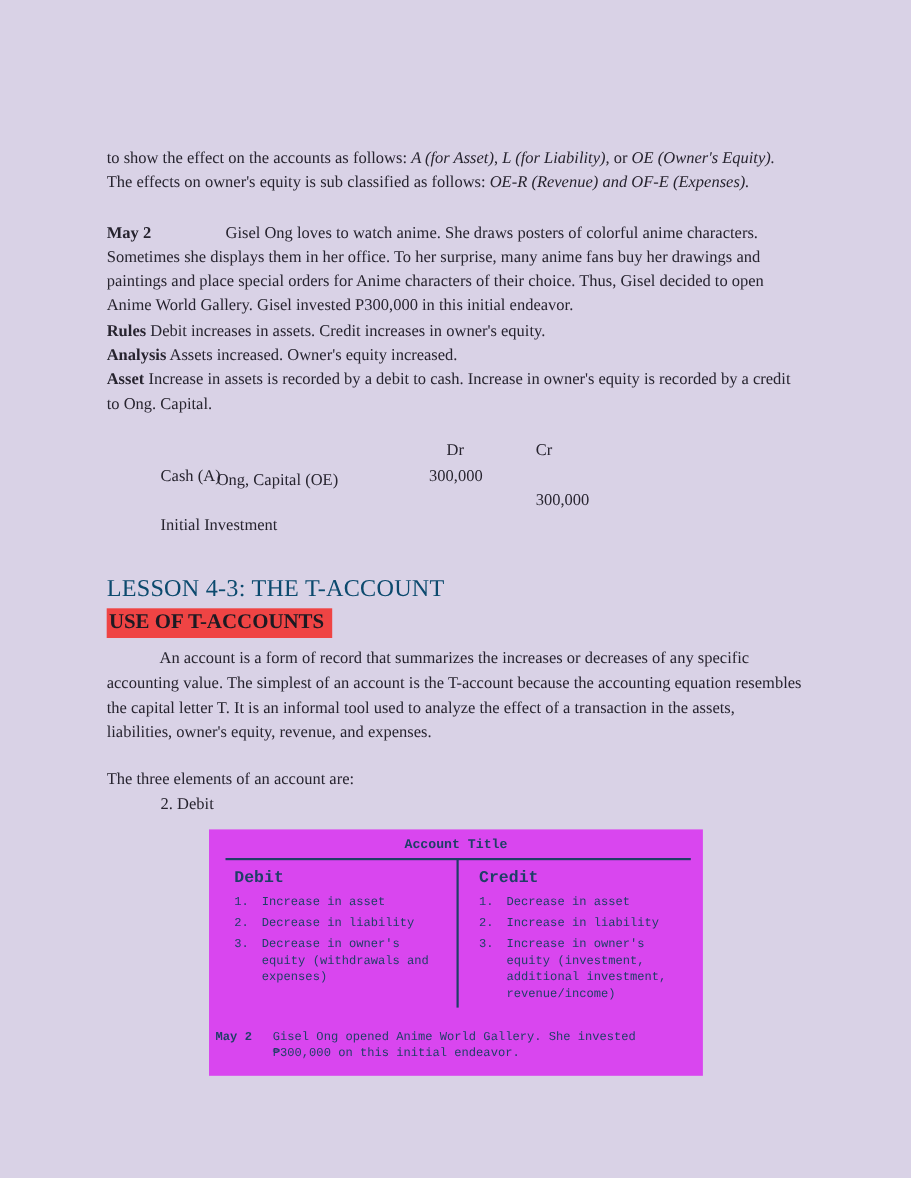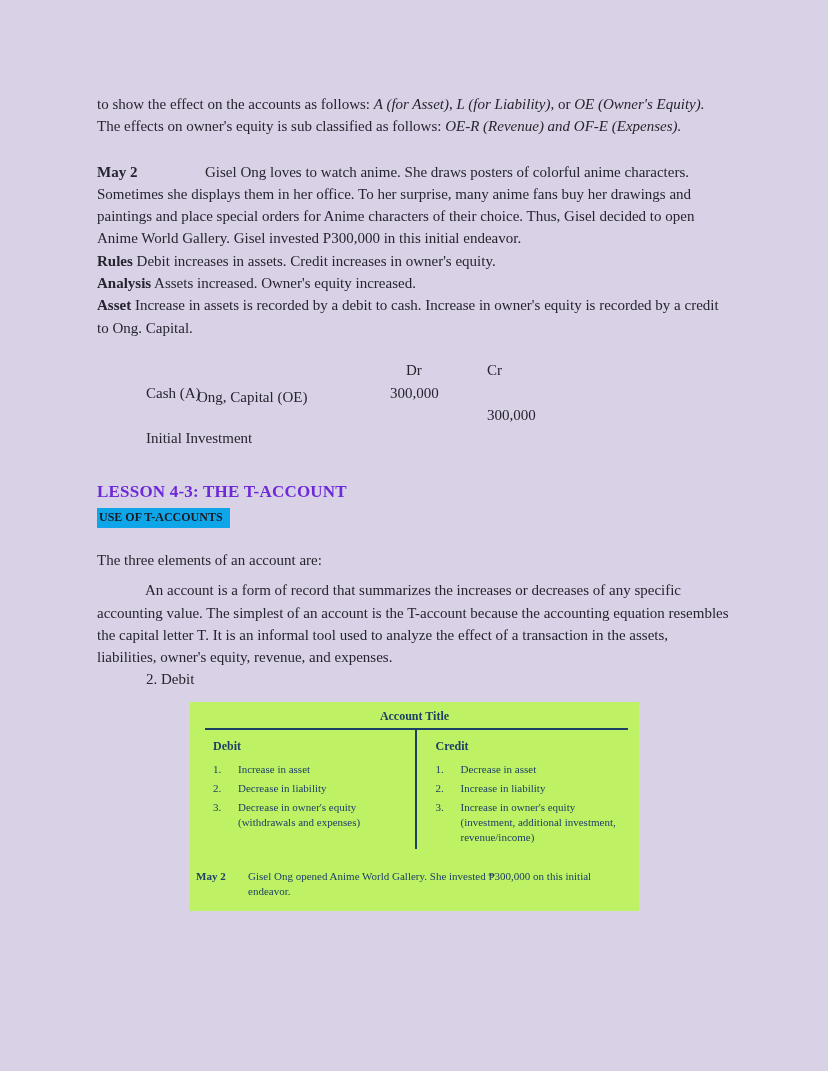--- a/index.html
+++ b/index.html
@@ -7,20 +7,21 @@
     width: 828px; height: 1071px;
     background: #d9d2e6;
     font-family: "Liberation Serif", "DejaVu Serif", serif;
     color: #27242f;
     overflow: hidden;
   }
   .page {
     box-sizing: border-box;
     width: 828px; height: 782px;
     padding: 93px 97px 0 97px;
+    margin-top: 40px;
   }
   .body-text { font-size: 15px; line-height: 22.3px; }
   p { margin: 0; }
   .it { font-style: italic; }
 
   .intro { margin-bottom: 23px; }
 
   .may2-label { display: inline-block; width: 108px; font-weight: bold; }
 
   .labeled .lbl { font-weight: bold; }
@@ -28,71 +29,71 @@
   .journal {
     position: relative;
     margin: 23px 0 0 49px;
     height: 95px;
     font-size: 15px;
   }
   .jrow { position: absolute; white-space: nowrap; }
 
   .lesson-heading {
     margin-top: 25px;
-    color: #6d28d9;
-    font-size: 17px;
-    font-weight: bold;
+    color: #0c4a6e;
+    font-size: 22px;
+    font-weight: normal;
     letter-spacing: 0.2px;
   }
   .use-heading { margin-top: 5px; }
   .use-heading span {
     display: inline-block;
-    background: #0ea5e9;
+    background: #ef4444;
     color: #1c1a22;
-    font-size: 12px;
+    font-size: 19px;
     font-weight: bold;
     padding: 2px 7px 3px 2px;
   }
 
   .account-para { margin-top: 8px; text-indent: 48px; }
 
   .elements-intro { margin-top: 21px; }
   .elements-list { margin-left: 49px; }
 
   .tcaption { margin-top: 23px; font-style: italic; }
 
   
   .tbox {
     box-sizing: border-box;
     margin: 11px 0 0 93px;
     width: 449px;
     min-height: 176px;
-    background: #bef264;
+    background: #d946ef;
     color: #1e3f66;
-    font-family: Liberation Serif, serif;
+    font-family: Liberation Mono, monospace;
     font-size: 11px;
     line-height: 15px;
     padding: 5px 0 12px 0;
   }
   .tbox-title {
     text-align: center;
     font-weight: bold;
     font-size: 12px;
     padding: 2px 0 4px 0;
   }
   .tbox-rule { border-top: 2px solid #1e3f66; margin: 0 11px 0 15px; }
   .tbox-cols { display: flex; position: relative; padding: 7px 0 2px 0; }
   .tbox-divider {
     position: absolute; left: 50%; top: -2px; bottom: 2px;
     width: 2px; background: #1e3f66;
   }
   .tcol { box-sizing: border-box; width: 50%; }
   .tcol-left  { padding: 0 14px 0 23px; }
   .tcol-right { padding: 0 8px 0 21px; }
-  .tcol-head { font-weight: bold; font-size: 12px; margin: 2px 0 8px 0; }
+  .tcol-head { font-weight: bold; font-size: 15px; margin: 2px 0 8px 0; }
   .titem { display: flex; margin-bottom: 4px; }
   .tnum { width: 25px; flex-shrink: 0; }
   .tbox-may { display: flex; margin: 18px 8px 0 6px; }
   .tbox-may .mlabel { width: 52px; flex-shrink: 0; font-weight: bold; }
   .tbox-may .mtext { flex: 1; }
 </style>
 </head>
 <body>
 
 <div class="page">
@@ -115,23 +116,23 @@
     <span class="jrow" style="left:51px;  top:27px;">Ong, Capital (OE)</span>
     <span class="jrow" style="left:341px; top:45px;">300,000</span>
     <span class="jrow" style="left:0;     top:68px;">Initial Investment</span>
   </div>
 
   <h2 class="lesson-heading" style="margin-bottom:0;">LESSON 4-3: THE T-ACCOUNT</h2>
   <div class="use-heading">
     <span>USE OF T-ACCOUNTS</span>
   </div>
 
+  <p class="body-text account-para">An account is a form of record that summarizes the increases or decreases of any specific accounting value. The simplest of an account is the T-account because the accounting equation resembles the capital letter T. It is an informal tool used to analyze the effect of a transaction in the assets, liabilities, owner's equity, revenue, and expenses.</p>
+
   <p class="body-text elements-intro">The three elements of an account are:</p>
-
-  <p class="body-text account-para">An account is a form of record that summarizes the increases or decreases of any specific accounting value. The simplest of an account is the T-account because the accounting equation resembles the capital letter T. It is an informal tool used to analyze the effect of a transaction in the assets, liabilities, owner's equity, revenue, and expenses.</p>
   <div class="body-text elements-list">
     <p>2. Debit</p>
   </div>
 
 
   <div class="tbox">
     <div class="tbox-title">Account Title</div>
     <div class="tbox-rule"></div>
     <div class="tbox-cols">
       <div class="tbox-divider"></div>

